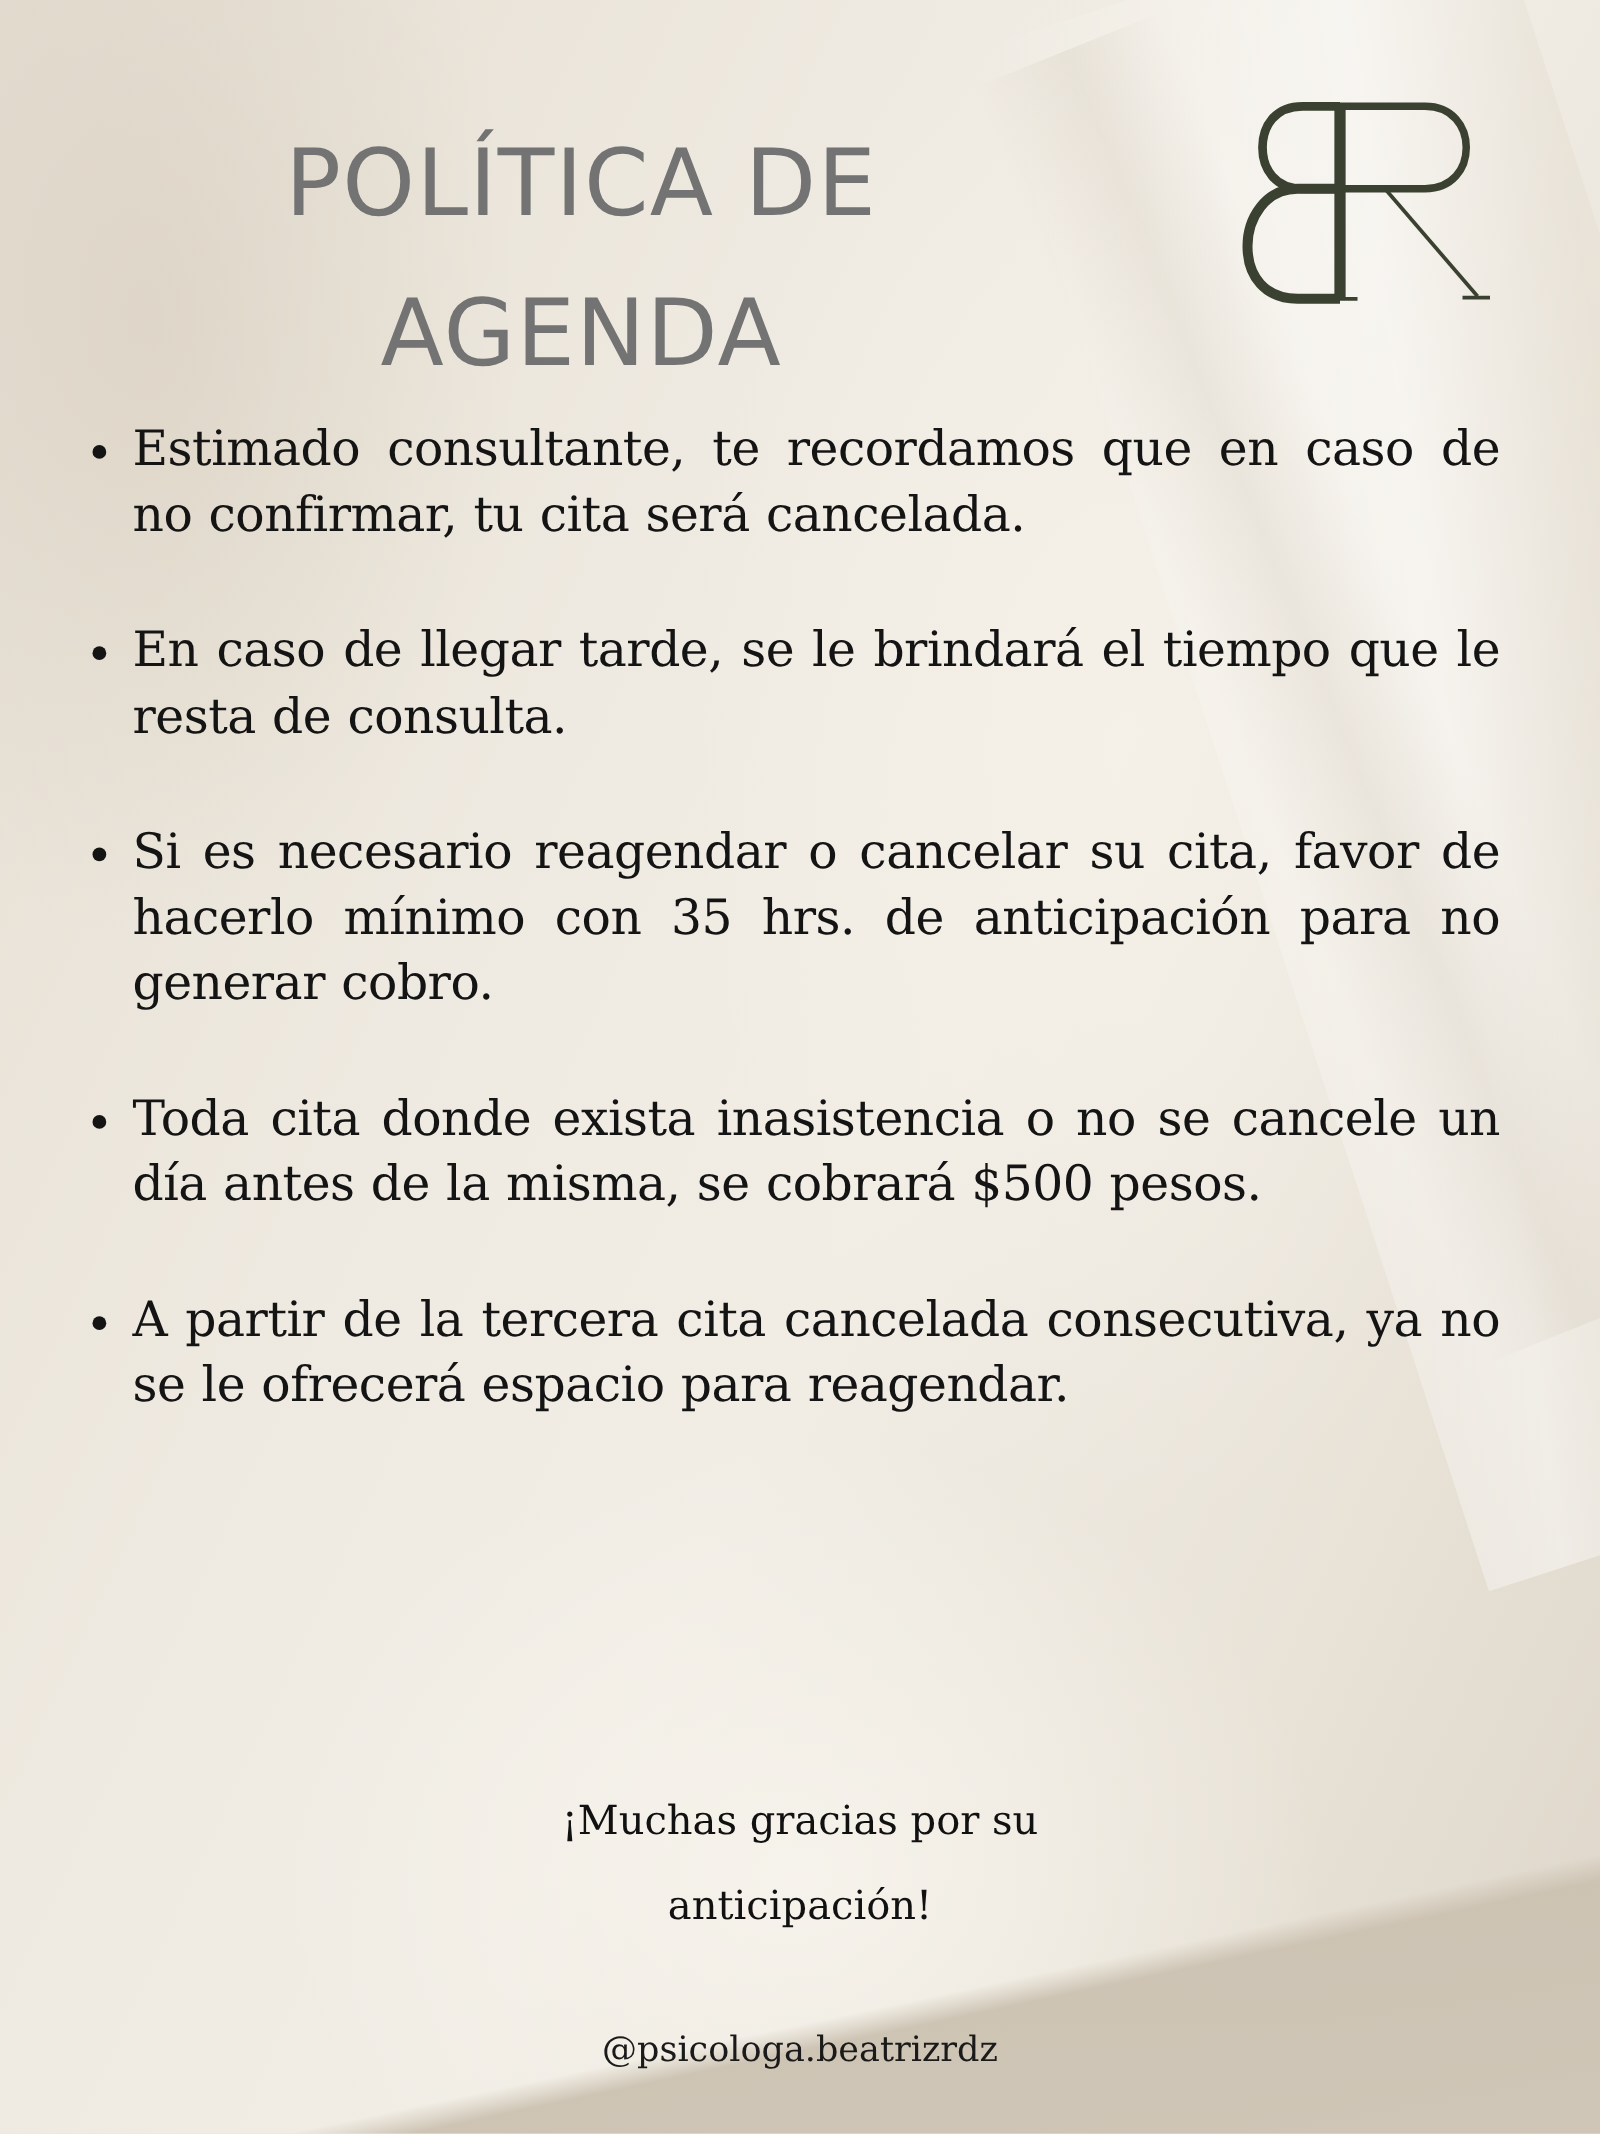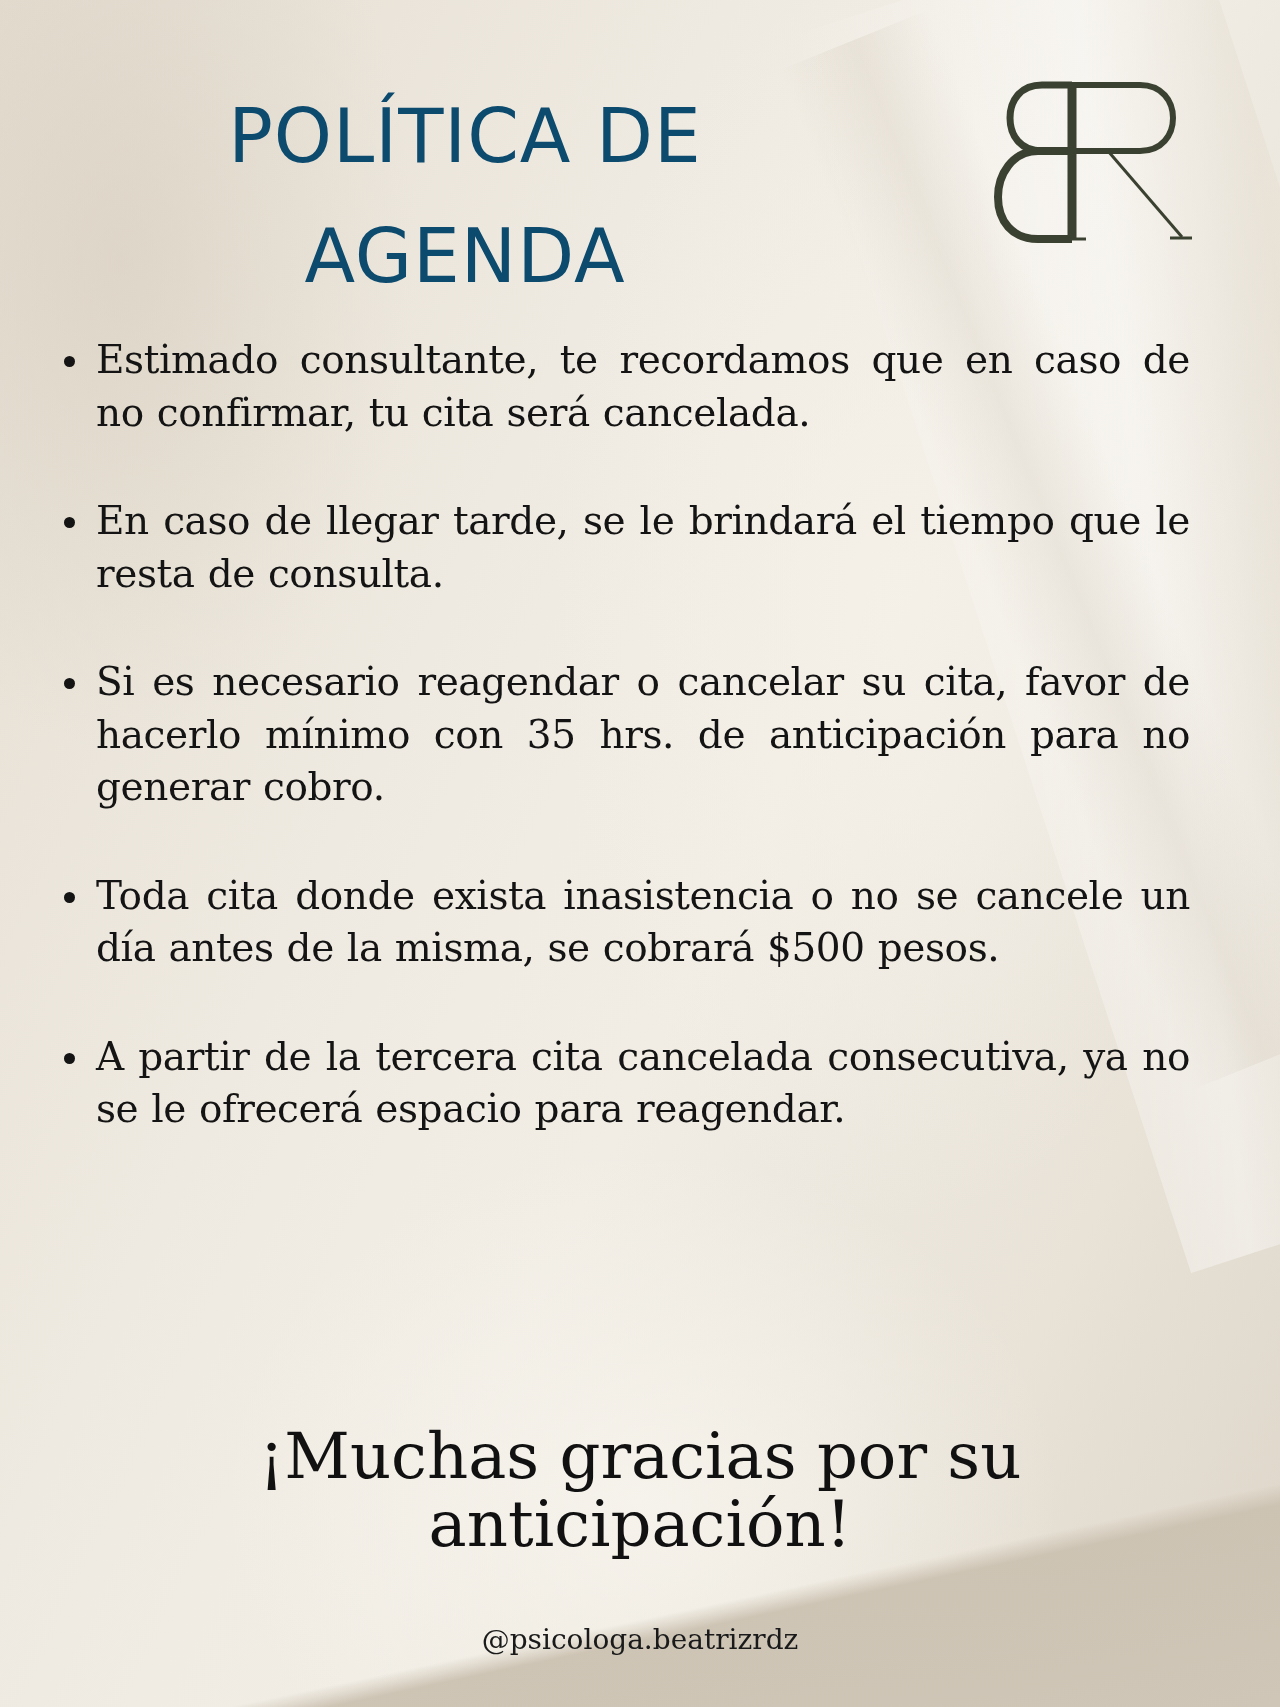--- a/index.html
+++ b/index.html
@@ -52,41 +52,41 @@
       height: 260px;
       background: linear-gradient(168deg, rgba(0,0,0,0) 0%, rgba(0,0,0,0) 58%, rgba(204,194,178,0.95) 62%, #cfc6b7 100%);
     }
     .content {
       position: absolute;
       inset: 0;
     }
     .title {
       position: absolute;
       left: 150px;
-      top: 76px;
+      top: 87px;
       width: 630px;
       text-align: center;
       font-family: "DejaVu Sans", sans-serif;
       font-size: 74px;
       line-height: 120px;
       letter-spacing: 1px;
       font-weight: normal;
-      color: #0c4a6e;
+      color: #737373;
       margin: 0;
     }
     .logo {
       position: absolute;
       left: 990px;
       top: 75px;
       width: 210px;
       height: 170px;
     }
     .policy-list {
       position: absolute;
-      left: 60px;
+      left: 70px;
       top: 334px;
       width: 1130px;
       margin: 0;
       padding: 0;
       list-style: none;
     }
     .policy-item {
       position: relative;
       padding-left: 36px;
       font-size: 39px;
@@ -105,21 +105,21 @@
       height: 11px;
       border-radius: 50%;
       background: #141414;
     }
     .thanks {
       position: absolute;
       left: 240px;
       top: 1422px;
       width: 800px;
       text-align: center;
-      font-size: 64px;
+      font-size: 32px;
       line-height: 68px;
       color: #111111;
       margin: 0;
       font-weight: normal;
     }
     .handle {
       position: absolute;
       left: 340px;
       top: 1620px;
       width: 600px;

